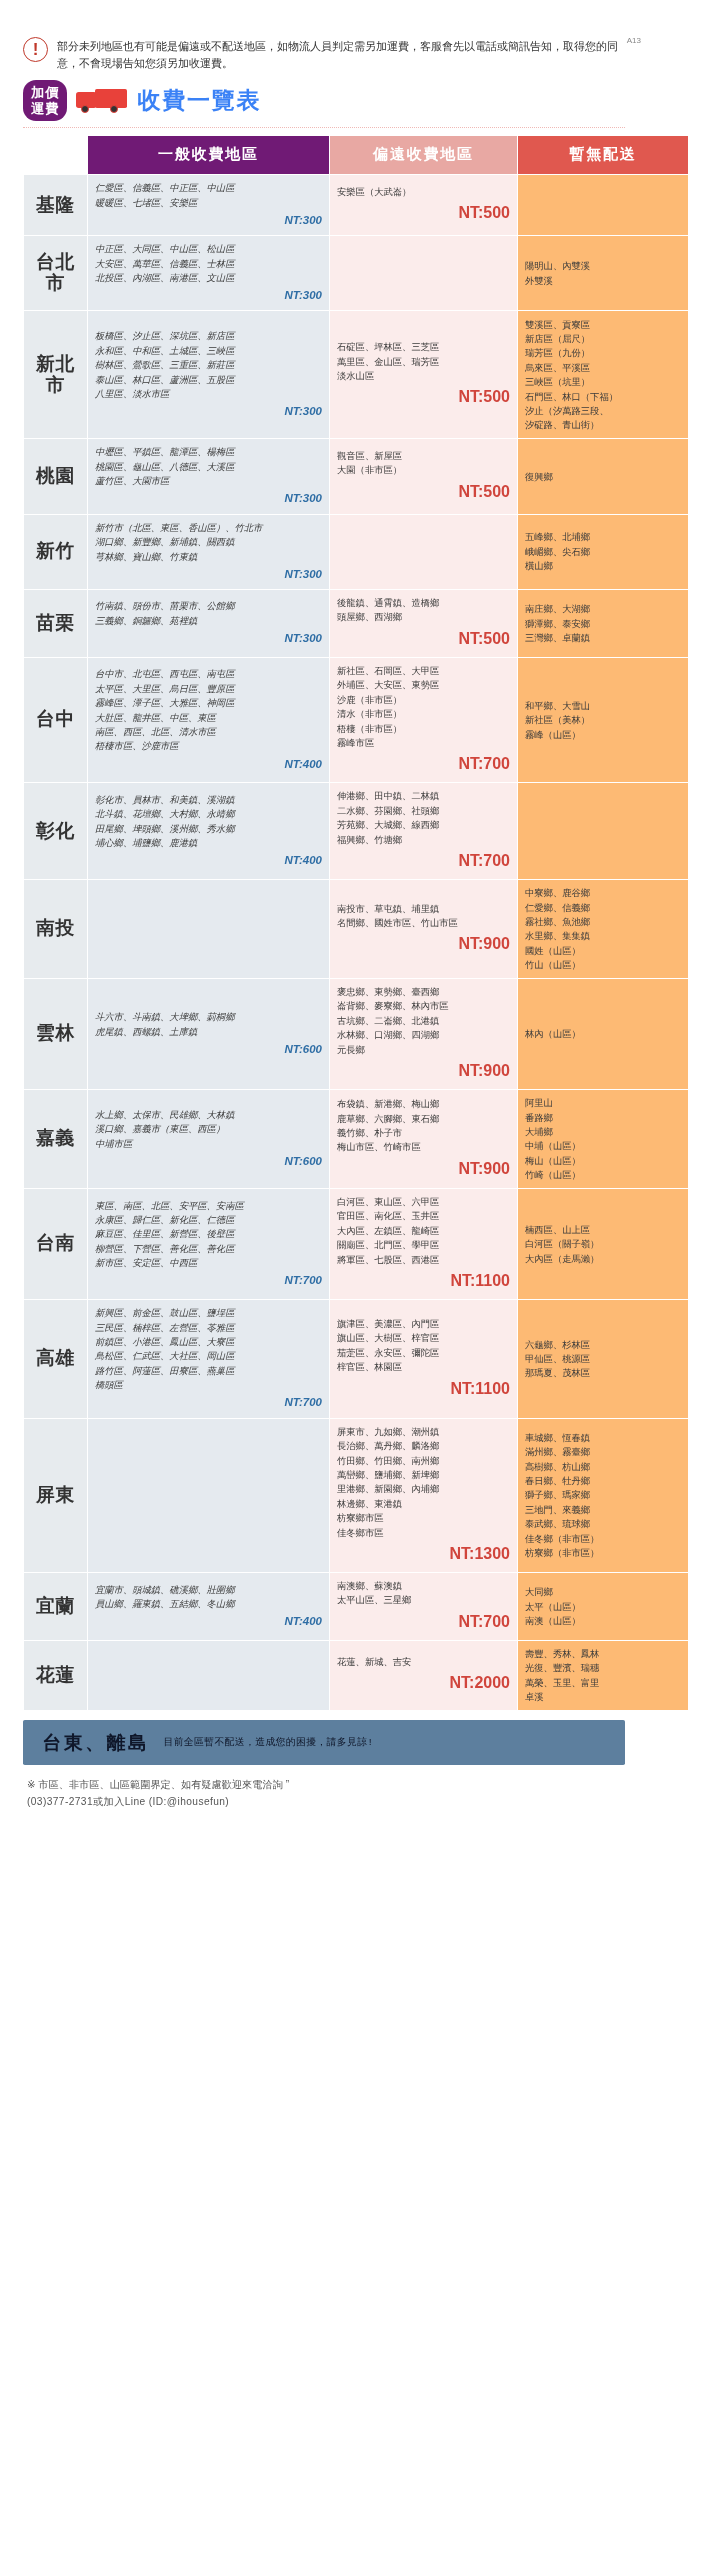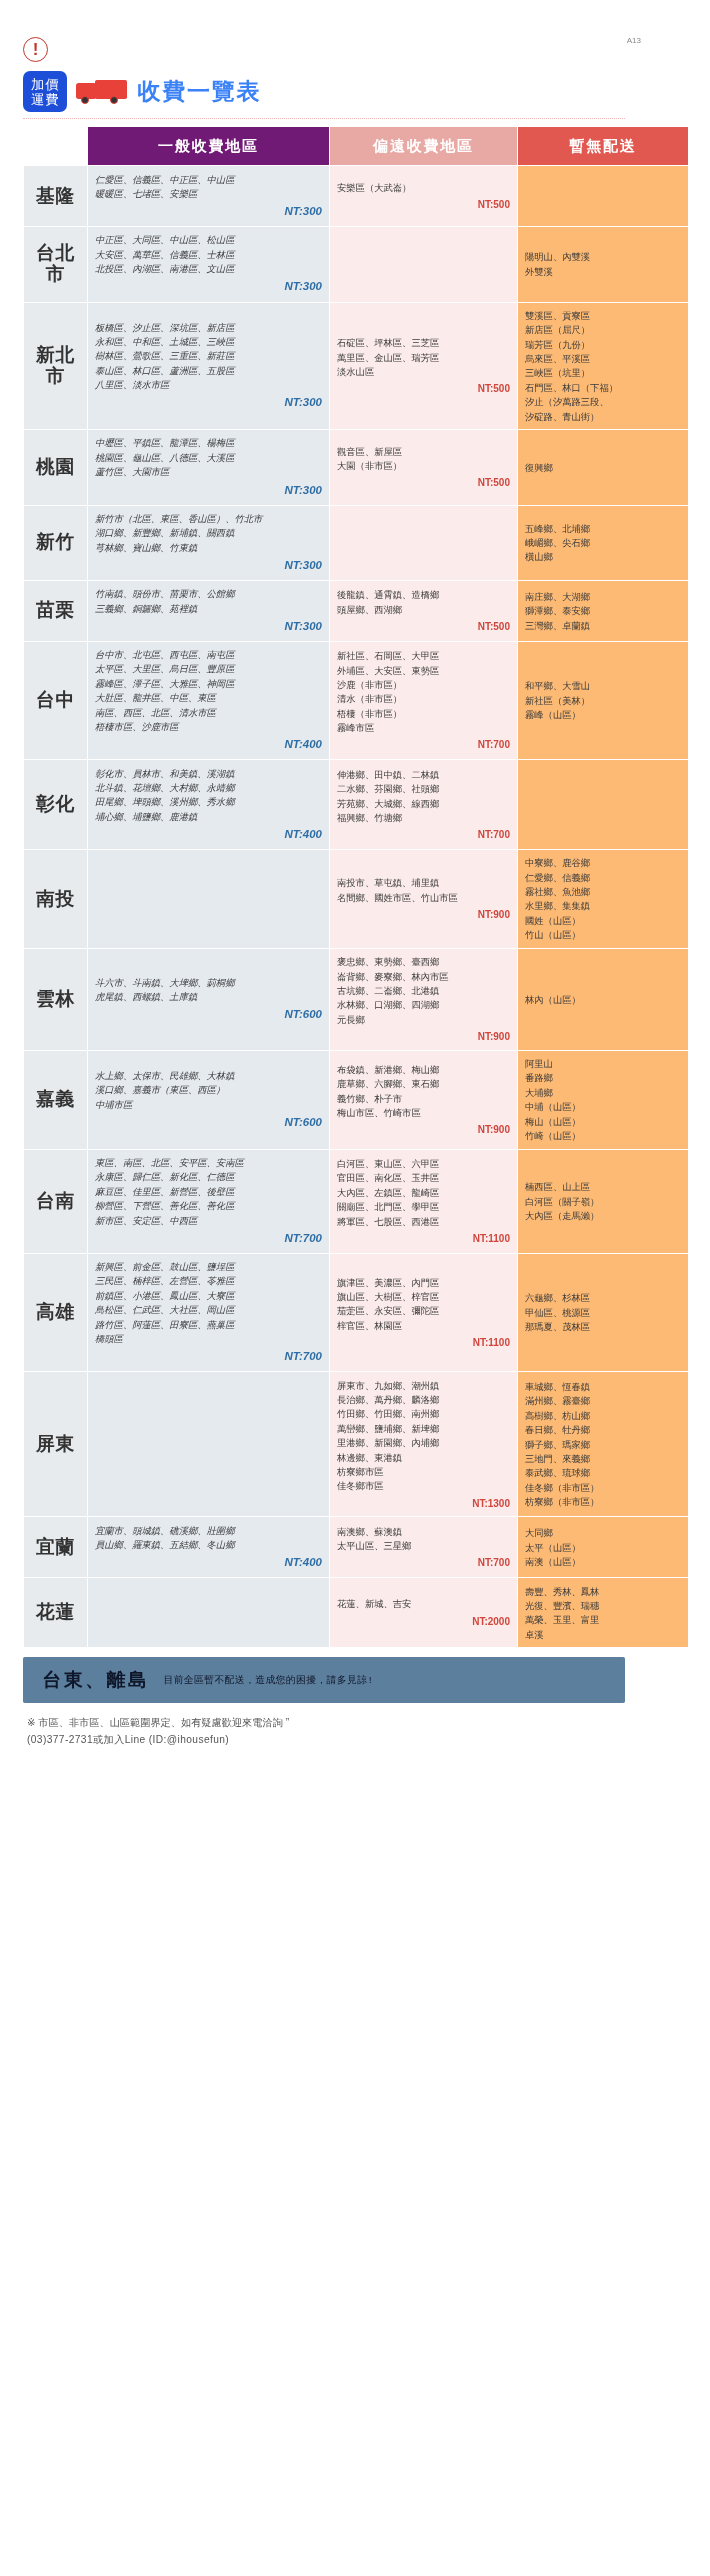--- a/index.html
+++ b/index.html
@@ -32,22 +32,22 @@
     line-height:1;
   }
   .notice-text { font-size:11px; line-height:1.5; color:#333; padding-top:0.9px; }
 
   
   .title-band {
     display:flex; align-items:center; gap:9px;
     margin: 9px 23px 3.6px 23px;
   }
   .badge-red {
-    background:#1d4ed8; color:#fff; border-radius:7px;
-    font-size:13.3px; font-weight:normal; line-height:1.15;
+    background:#701a75; color:#fff; border-radius:13px;
+    font-size:13.3px; font-weight:bold; line-height:1.15;
     padding:5.3px 8px; text-align:center; letter-spacing:0.9px;
   }
   .truck {
     width:52px; height:28px; position:relative; flex:0 0 52px;
   }
   .truck .cab {
     position:absolute; left:0; top:5.3px; width:19.5px; height:16px;
     background:#e8413a; border-radius:2.7px 1.8px 1.8px 2.7px;
   }
   .truck .box {
@@ -99,21 +99,21 @@
     line-height:1.12; padding:3.6px 1.8px;
   }
   td.col-a { background:#e5eaef;font-style:italic; }
   td.col-b { background:#fbeceb; }
   td.col-c { background:#fdba74; }
   .cell-list { }
   .price {
     text-align:right; font-weight:bold; margin-top:1.8px;
   }
   .price.blue { color:#2f6ea5; font-size:11.5px; }
-  .price.red  { color:#d0453c; font-size:10px; }
+  .price.red  { color:#d0453c; font-size:16px; }
 
   
   .islands {
     margin: 9px 23px 0 23px;
     background:#5d7f9e; color:#0f172a;
     display:flex; align-items:center; gap:14px;
     padding:9.8px 19.5px; border-radius:1.8px;font-family:Liberation Mono, monospace;
   }
   .islands .big { font-size:18.7px; font-weight:bold; letter-spacing:2.7px; }
   .islands .small { font-size:9.8px; letter-spacing:0.4px; }
@@ -126,20 +126,21 @@
 </style>
 </head>
 <body>
 
 <div class="page">
 
   <div class="corner-tag">A13</div>
 
   <div class="notice">
     <div class="notice-icon">!</div>
+    <div class="notice-text">部分未列地區也有可能是偏遠或不配送地區，如物流人員判定需另加運費，客服會先以電話或簡訊告知，取得您的同意，不會現場告知您須另加收運費。</div>
   </div>
 
   <div class="title-band">
     <div class="badge-red">
       <div>加價</div>
       <div>運費</div>
     </div>
     <div class="truck">
       <div class="box"></div>
         <div class="cab"></div>

